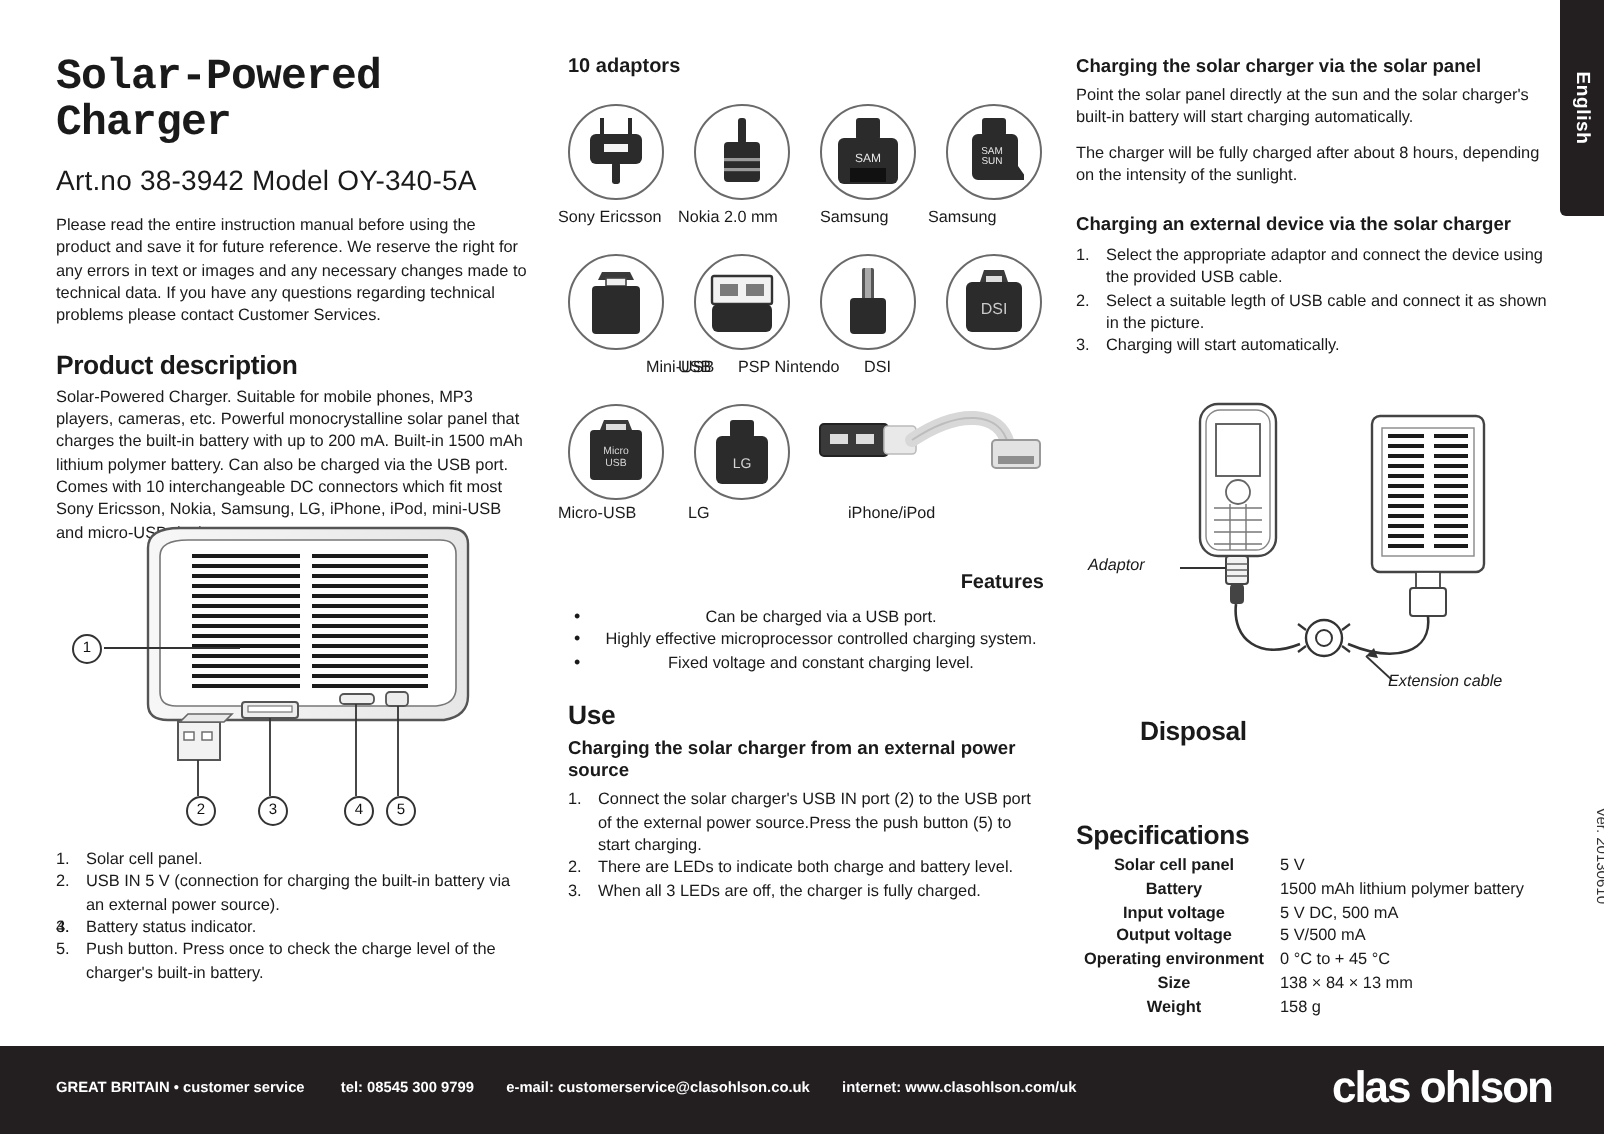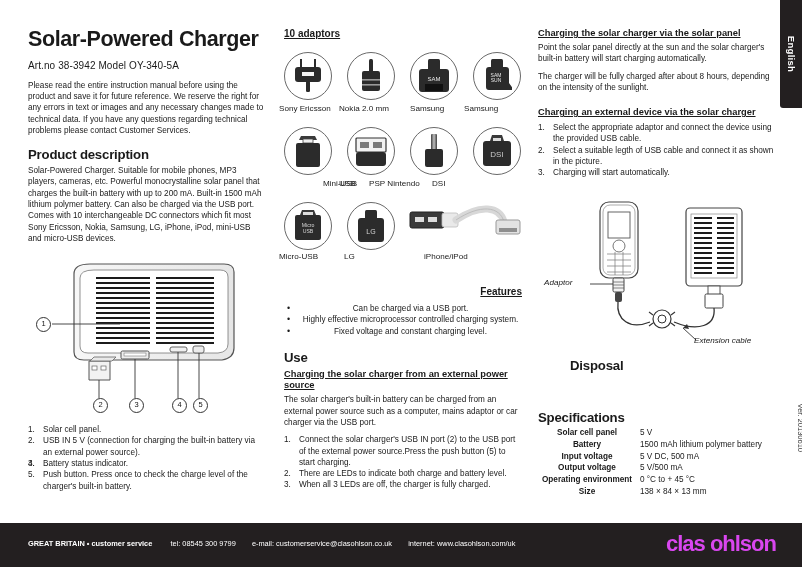--- a/index.html
+++ b/index.html
@@ -33,28 +33,28 @@
   }
 
   
   .col{position:absolute;top:28px;}
   .col1{left:28px;width:236px;}
   .col2{left:284px;width:238px;}
   .col3{left:538px;width:238px;}
 
   h1.title{
     font-size:21.5px;font-weight:bold;margin:0 0 9px 0;
-    letter-spacing:-0.4px;line-height:1.05;
-  }
-  .artno{font-size:10px;margin:0 0 9px 0;letter-spacing:.1px;}
+    letter-spacing:-0.4px;line-height:1.05;font-family:Liberation Mono, monospace;
+  }
+  .artno{font-size:14px;margin:0 0 9px 0;letter-spacing:.1px;}
   h2{
     font-size:13.2px;font-weight:bold;margin:0 0 3px 0;letter-spacing:-.2px;
   }
   h3{
-    font-size:9.3px;font-weight:bold;margin:0 0 2px 0;line-height:1.28;text-decoration:underline;
+    font-size:9.3px;font-weight:bold;margin:0 0 2px 0;line-height:1.28;
   }
   p{font-size:8.2px;line-height:1.38;margin:0 0 6px 0;}
   .sec{margin-top:11px;}
 
   ol,ul{margin:0;padding:0;list-style:none;}
   ol li{
     font-size:8.2px;line-height:1.38;
     padding-left:15px;position:relative;margin-bottom:0px;
   }
   ol li .n{position:absolute;left:0;top:0;}
@@ -95,24 +95,24 @@
 
   
   .footer{
     position:absolute;left:0;right:0;bottom:0;height:44px;
     background:#231f20;
   }
   .footer .contact{
     position:absolute;left:28px;top:16px;
     font-size:7.4px;color:#fff;font-weight:bold;white-space:nowrap;
   }
-  .footer .contact .light{font-weight:normal;}
+  .footer .contact .light{font-weight:bold;}
   .footer .logo{
     position:absolute;right:26px;top:8px;
-    font-size:22px;color:#d946ef;font-weight:bold;letter-spacing:-1px;
+    font-size:22px;color:#ffffff;font-weight:bold;letter-spacing:-1px;
     font-family:"Liberation Sans", sans-serif;
   }
   .footer .rule{
     position:absolute;left:0;right:0;top:-2px;height:2px;background:#fff;
   }
 
   .fig-lbl{position:absolute;font-size:8.1px;font-style:italic;white-space:nowrap;}
   svg{display:block;}
 </style>
 </head>
@@ -354,21 +354,20 @@
       <ul>
         <li>Can be charged via a USB port.</li>
         <li>Highly effective microprocessor controlled charging system.</li>
         <li>Fixed voltage and constant charging level.</li>
       </ul>
     </div>
 
     <div style="margin-top:12px;">
       <h2>Use</h2>
       <h3 style="margin-top:4px;">Charging the solar charger from an external power source</h3>
-      <p style="margin-top:2px;">The solar charger's built-in battery can be charged from an external power source such as a computer, mains adaptor or car charger via the USB port.</p>
       <ol>
         <li><span class="n">1.</span><span>Connect the solar charger's USB IN port (2) to the USB port of the external power source.Press the push button (5) to start charging.</span></li>
         <li><span class="n">2.</span><span>There are LEDs to indicate both charge and battery level.</span></li>
         <li><span class="n">3.</span><span>When all 3 LEDs are off, the charger is fully charged.</span></li>
       </ol>
     </div>
   </div>
 
   <div class="col col3">
     <div>
@@ -483,20 +482,24 @@
             <td>5 V/500 mA</td>
           </tr>
       <tr>
             <td class="k">Operating environment</td>
             <td>0 °C to + 45 °C</td>
           </tr>
       <tr>
             <td class="k">Size</td>
             <td>138 × 84 × 13 mm</td>
           </tr>
+      <tr>
+            <td class="k">Weight</td>
+            <td>158 g</td>
+          </tr>
     </tbody>
       </table>
   </div>
 
   <div class="footer">
     <div class="rule"></div>
     <div class="contact">
       <span>GREAT BRITAIN • customer service</span>
       <span style="display:inline-block;width:14px;"></span>
       <span class="light">tel: 08545 300 9799</span>

